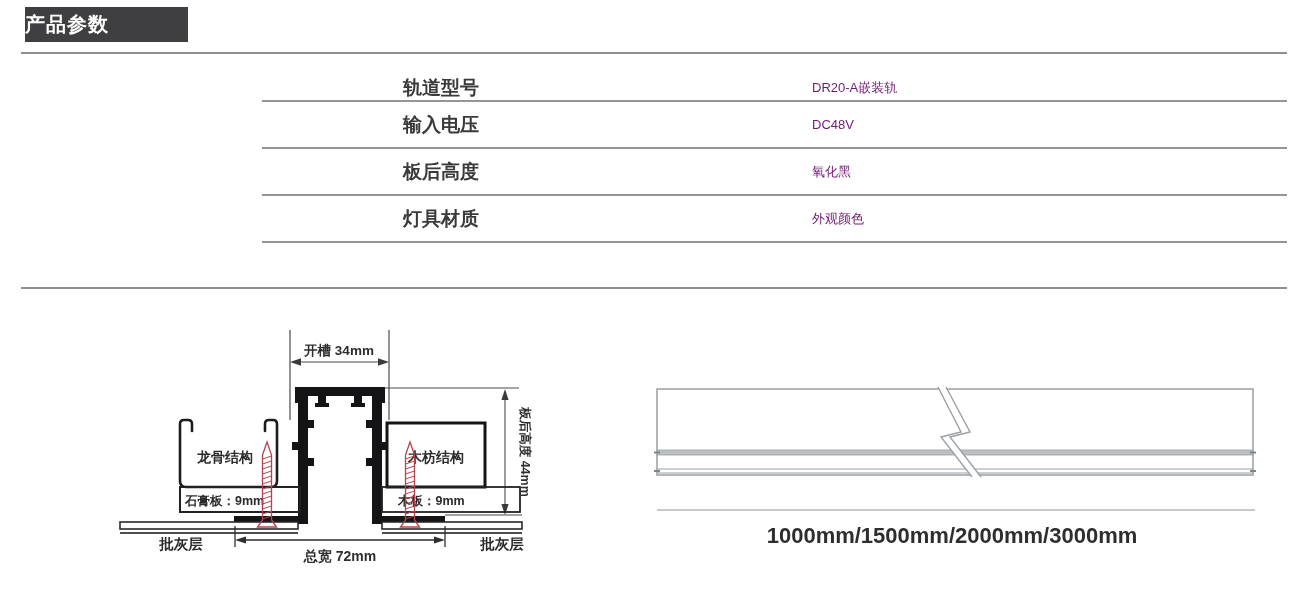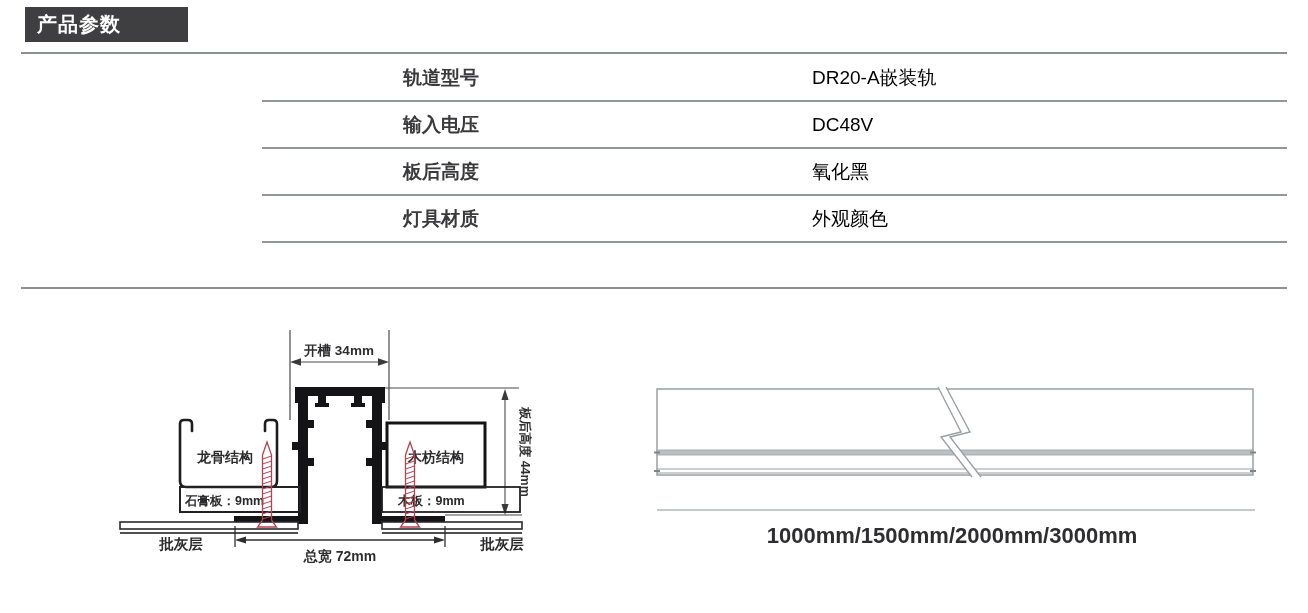--- a/index.html
+++ b/index.html
@@ -5,53 +5,53 @@
   html,body{margin:0;padding:0;background:#ffffff;}
   body{
     width:1308px;height:613px;position:relative;overflow:hidden;
     font-family:"Liberation Sans","DejaVu Sans",sans-serif;
     color:#3a3a3c;
   }
   
   .badge{
     position:absolute;left:25px;top:7px;width:163px;height:35px;
     background:#3f3f41;color:#ffffff;font-size:20px;font-weight:700;
-    line-height:35px;padding-left:12px;box-sizing:border-box;letter-spacing:1px;
+    line-height:35px;box-sizing:border-box;letter-spacing:1px;
   }
   
   .spec{position:absolute;left:21px;top:52px;width:1266px;height:238px;}
   .rule{position:absolute;left:0;width:1266px;height:2px;background:#8d9091;}
   .rule.top{top:0;}
   .rule.bottom{top:235px;}
   .divider{position:absolute;left:241px;width:1025px;height:2px;background:#939697;}
   .row{position:absolute;left:0;width:1266px;height:47px;}
   .row .lbl{
     position:absolute;left:382px;top:0;line-height:47px;
     font-size:19px;font-weight:700;color:#3a3a3c;
   }
   .row .val{
     position:absolute;left:791px;top:0;line-height:47px;
-    font-size:19px;font-weight:400;color:#000000;
+    font-size:13px;font-weight:400;color:#701a75;
   }
   
   .diagram-left{position:absolute;left:112px;top:320px;width:450px;height:250px;}
   .diagram-right{position:absolute;left:630px;top:375px;width:650px;height:180px;text-align:center;}
   svg text{font-family:"Liberation Sans","DejaVu Sans",sans-serif;}
 </style>
 </head>
 <body>
 
 <div class="badge">
   <span>产品参数</span>
 </div>
 
 <div class="spec">
   <div class="rule top"></div>
 
-  <div class="row" style="top:2px">
+  <div class="row" style="top:12px">
     <span class="lbl">轨道型号</span>
     <span class="val">DR20-A嵌装轨</span>
   </div>
   <div class="divider" style="top:48px"></div>
 
   <div class="row" style="top:49px">
     <span class="lbl">输入电压</span>
     <span class="val">DC48V</span>
   </div>
   <div class="divider" style="top:95px"></div>

